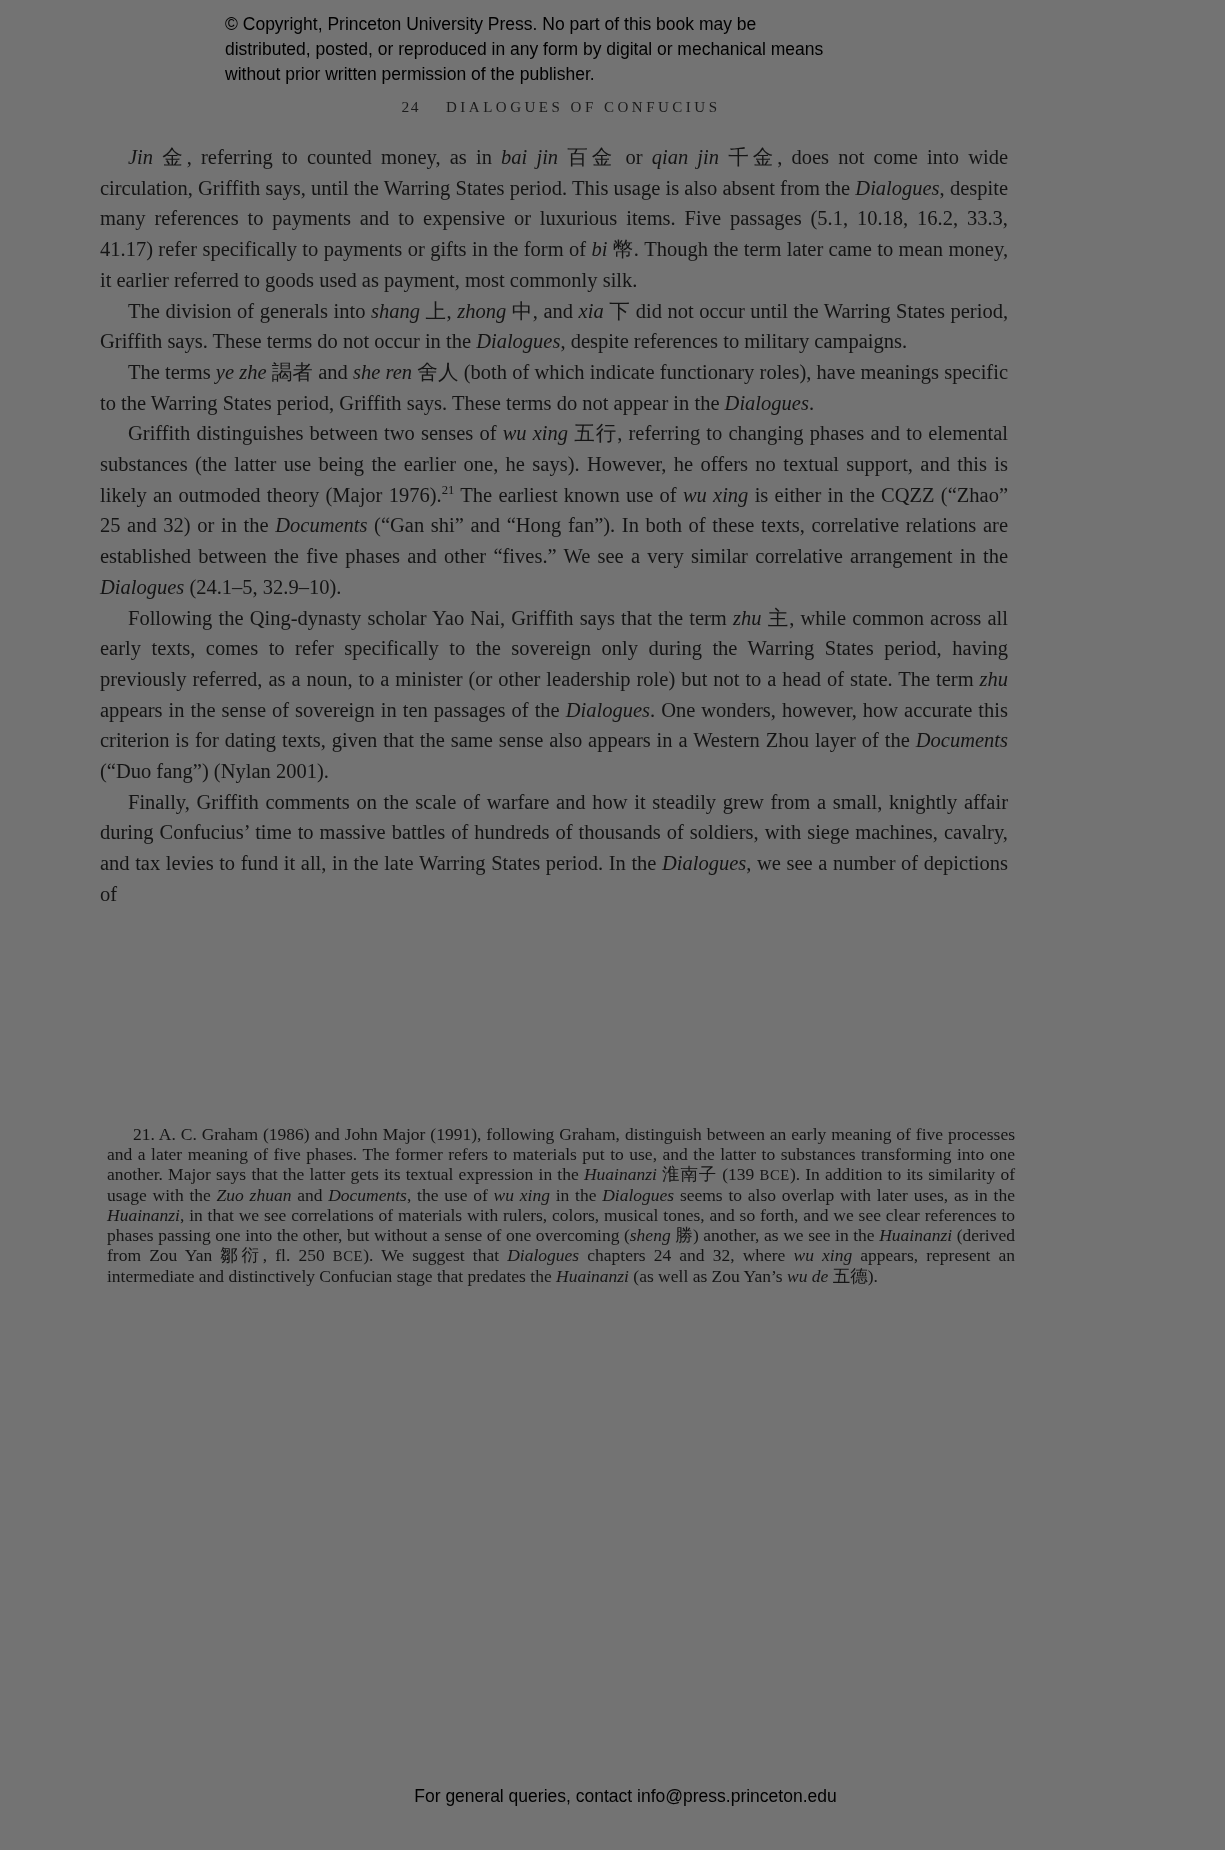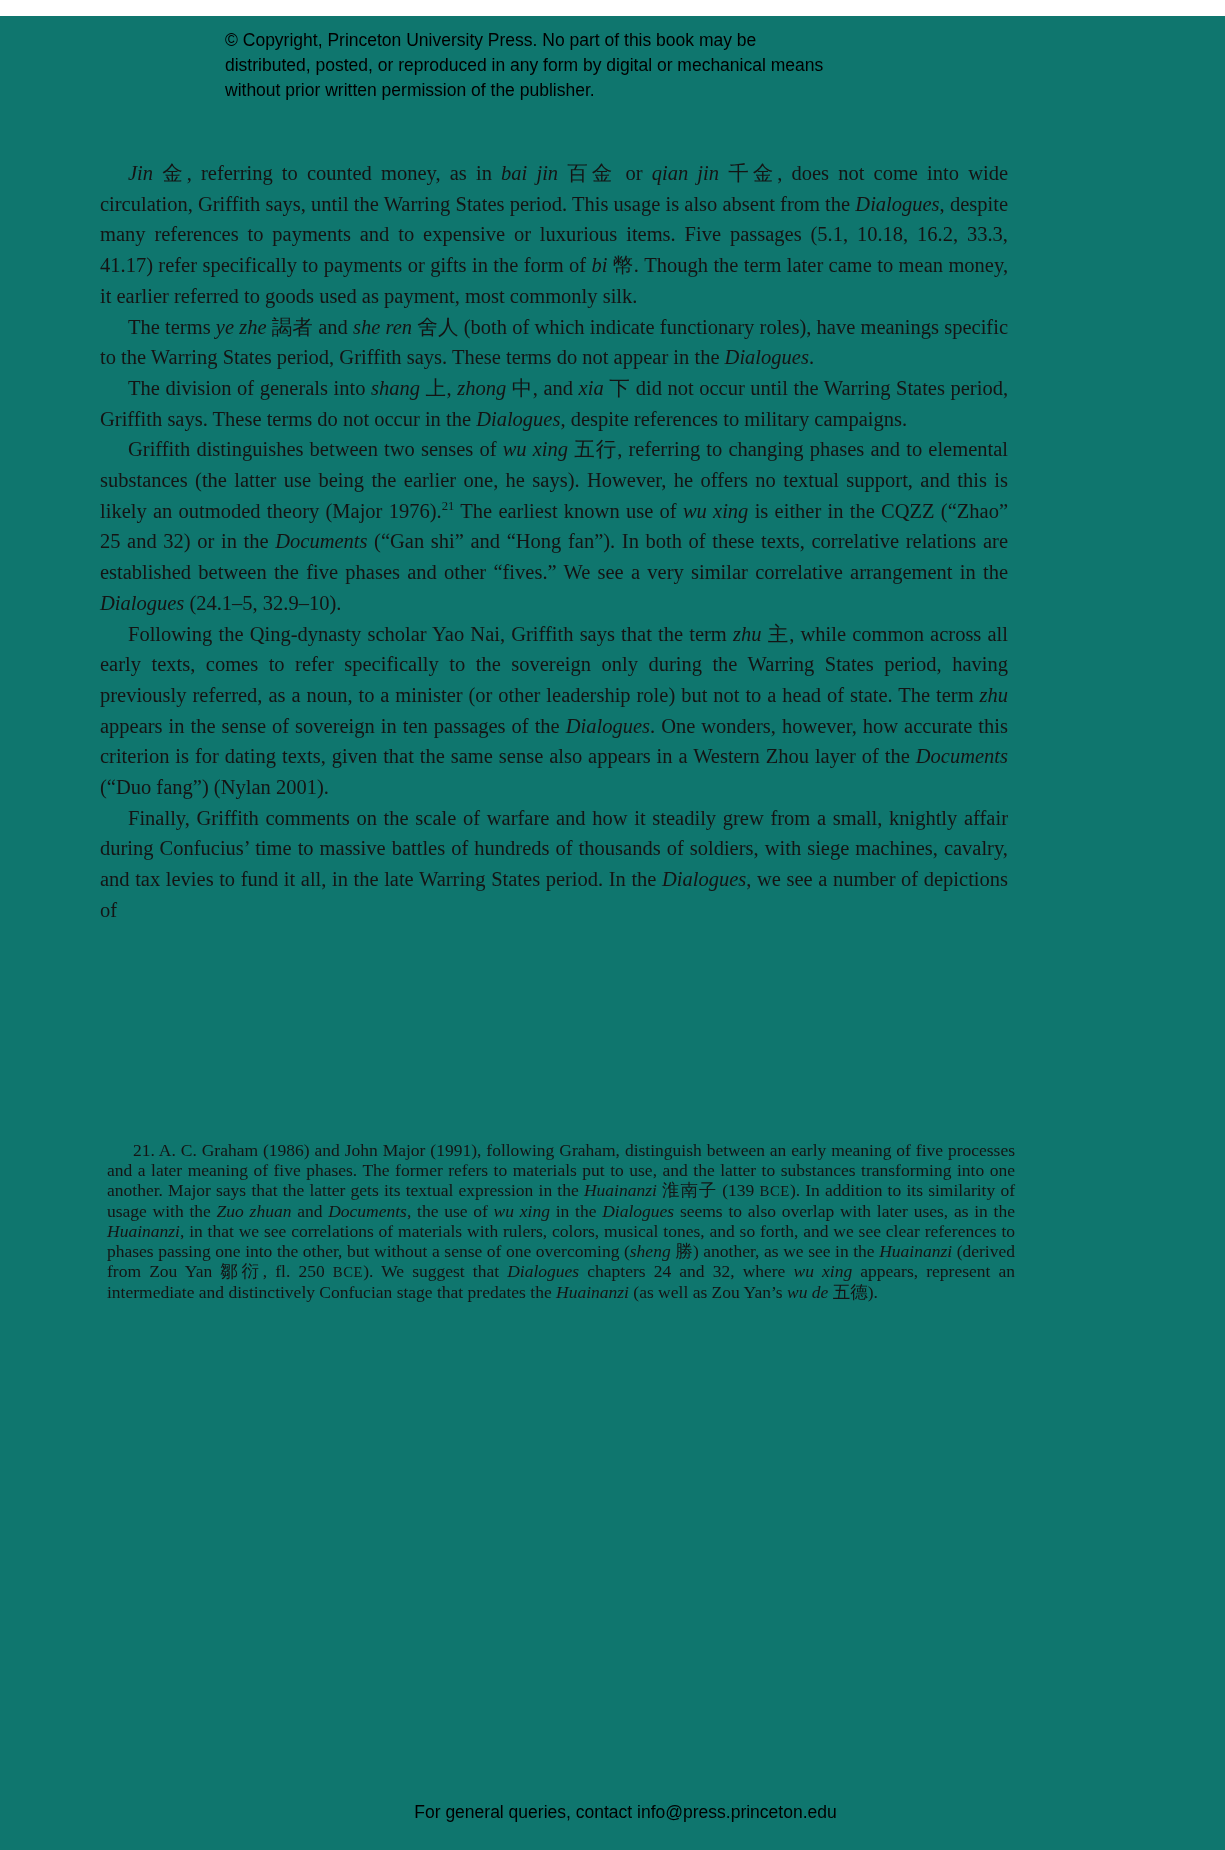--- a/index.html
+++ b/index.html
@@ -8,22 +8,21 @@
     width: 1225px;
     height: 1850px;
     position: relative;
     font-family: "Liberation Serif", serif;
     color: #141414;
     overflow: hidden;
   }
   .page {
     position: absolute;
     inset: 0;
-    background: #0f766e;
-    margin-top: 16px;
+    background: #737373;
   }
   .copyright {
     position: absolute;
     top: 12px;
     left: 225px;
     width: 615px;
     font-family: "Liberation Sans", sans-serif;
     font-size: 17.5px;
     line-height: 1.43;
     color: #000000;
@@ -86,25 +85,28 @@
     letter-spacing: 0.6px;
   }
 </style>
 </head>
 <body>
 
 <div class="page">
 
   <div class="copyright">© Copyright, Princeton University Press. No part of this book may be distributed, posted, or reproduced in any form by digital or mechanical means without prior written permission of the publisher.</div>
 
+  <div class="running-head">
+    <span class="pagenum">24</span><span class="head-title">DIALOGUES OF CONFUCIUS</span>
+  </div>
 
   <div class="body-text" id="body-container">
       <p><span class="i">Jin</span><span> 金, referring to counted money, as in </span><span class="i">bai jin</span><span> 百金 or </span><span class="i">qian jin</span><span> 千金, does not come into wide circulation, Griffith says, until the Warring States period. This usage is also absent from the </span><span class="i">Dialogues</span><span>, despite many references to payments and to expensive or luxurious items. Five passages (5.1, 10.18, 16.2, 33.3, 41.17) refer specifically to payments or gifts in the form of </span><span class="i">bi</span><span> 幣. Though the term later came to mean money, it earlier referred to goods used as payment, most commonly silk.</span></p>
+      <p><span>The division of generals into </span><span class="i">shang</span><span> 上, </span><span class="i">zhong</span><span> 中, and </span><span class="i">xia</span><span> 下 did not occur until the Warring States period, Griffith says. These terms do not occur in the </span><span class="i">Dialogues</span><span>, despite references to military campaigns.</span></p>
       <p><span>The terms </span><span class="i">ye zhe</span><span> 謁者 and </span><span class="i">she ren</span><span> 舍人 (both of which indicate functionary roles), have meanings specific to the Warring States period, Griffith says. These terms do not appear in the </span><span class="i">Dialogues</span><span>.</span></p>
-      <p><span>The division of generals into </span><span class="i">shang</span><span> 上, </span><span class="i">zhong</span><span> 中, and </span><span class="i">xia</span><span> 下 did not occur until the Warring States period, Griffith says. These terms do not occur in the </span><span class="i">Dialogues</span><span>, despite references to military campaigns.</span></p>
       <p><span>Griffith distinguishes between two senses of </span><span class="i">wu xing</span><span> 五行, referring to changing phases and to elemental substances (the latter use being the earlier one, he says). However, he offers no textual support, and this is likely an outmoded theory (Major 1976).</span><span class="sup">21</span><span> The earliest known use of </span><span class="i">wu xing</span><span> is either in the CQZZ (“Zhao” 25 and 32) or in the </span><span class="i">Documents</span><span> (“Gan shi” and “Hong fan”). In both of these texts, correlative relations are established between the five phases and other “fives.” We see a very similar correlative arrangement in the </span><span class="i">Dialogues</span><span> (24.1–5, 32.9–10).</span></p>
       <p><span>Following the Qing-dynasty scholar Yao Nai, Griffith says that the term </span><span class="i">zhu</span><span> 主, while common across all early texts, comes to refer specifically to the sovereign only during the Warring States period, having previously referred, as a noun, to a minister (or other leadership role) but not to a head of state. The term </span><span class="i">zhu</span><span> appears in the sense of sovereign in ten passages of the </span><span class="i">Dialogues</span><span>. One wonders, however, how accurate this criterion is for dating texts, given that the same sense also appears in a Western Zhou layer of the </span><span class="i">Documents</span><span> (“Duo fang”) (Nylan 2001).</span></p>
       <p><span>Finally, Griffith comments on the scale of warfare and how it steadily grew from a small, knightly affair during Confucius’ time to massive battles of hundreds of thousands of soldiers, with siege machines, cavalry, and tax levies to fund it all, in the late Warring States period. In the </span><span class="i">Dialogues</span><span>, we see a number of depictions of</span></p>
     </div>
 
   <div class="footnotes" id="footnote-container">
       <p><span>21. A. C. Graham (1986) and John Major (1991), following Graham, distinguish between an early meaning of five processes and a later meaning of five phases. The former refers to materials put to use, and the latter to substances transforming into one another. Major says that the latter gets its textual expression in the </span><span class="i">Huainanzi</span><span> 淮南子 (139 </span><span class="sc">BCE</span><span>). In addition to its similarity of usage with the </span><span class="i">Zuo zhuan</span><span> and </span><span class="i">Documents</span><span>, the use of </span><span class="i">wu xing</span><span> in the </span><span class="i">Dialogues</span><span> seems to also overlap with later uses, as in the </span><span class="i">Huainanzi</span><span>, in that we see correlations of materials with rulers, colors, musical tones, and so forth, and we see clear references to phases passing one into the other, but without a sense of one overcoming (</span><span class="i">sheng</span><span> 勝) another, as we see in the </span><span class="i">Huainanzi</span><span> (derived from Zou Yan 鄒衍, fl. 250 </span><span class="sc">BCE</span><span>). We suggest that </span><span class="i">Dialogues</span><span> chapters 24 and 32, where </span><span class="i">wu xing</span><span> appears, represent an intermediate and distinctively Confucian stage that predates the </span><span class="i">Huainanzi</span><span> (as well as Zou Yan’s </span><span class="i">wu de</span><span> 五德).</span></p>
     </div>
 
   <div class="footer">For general queries, contact info@press.princeton.edu</div>

